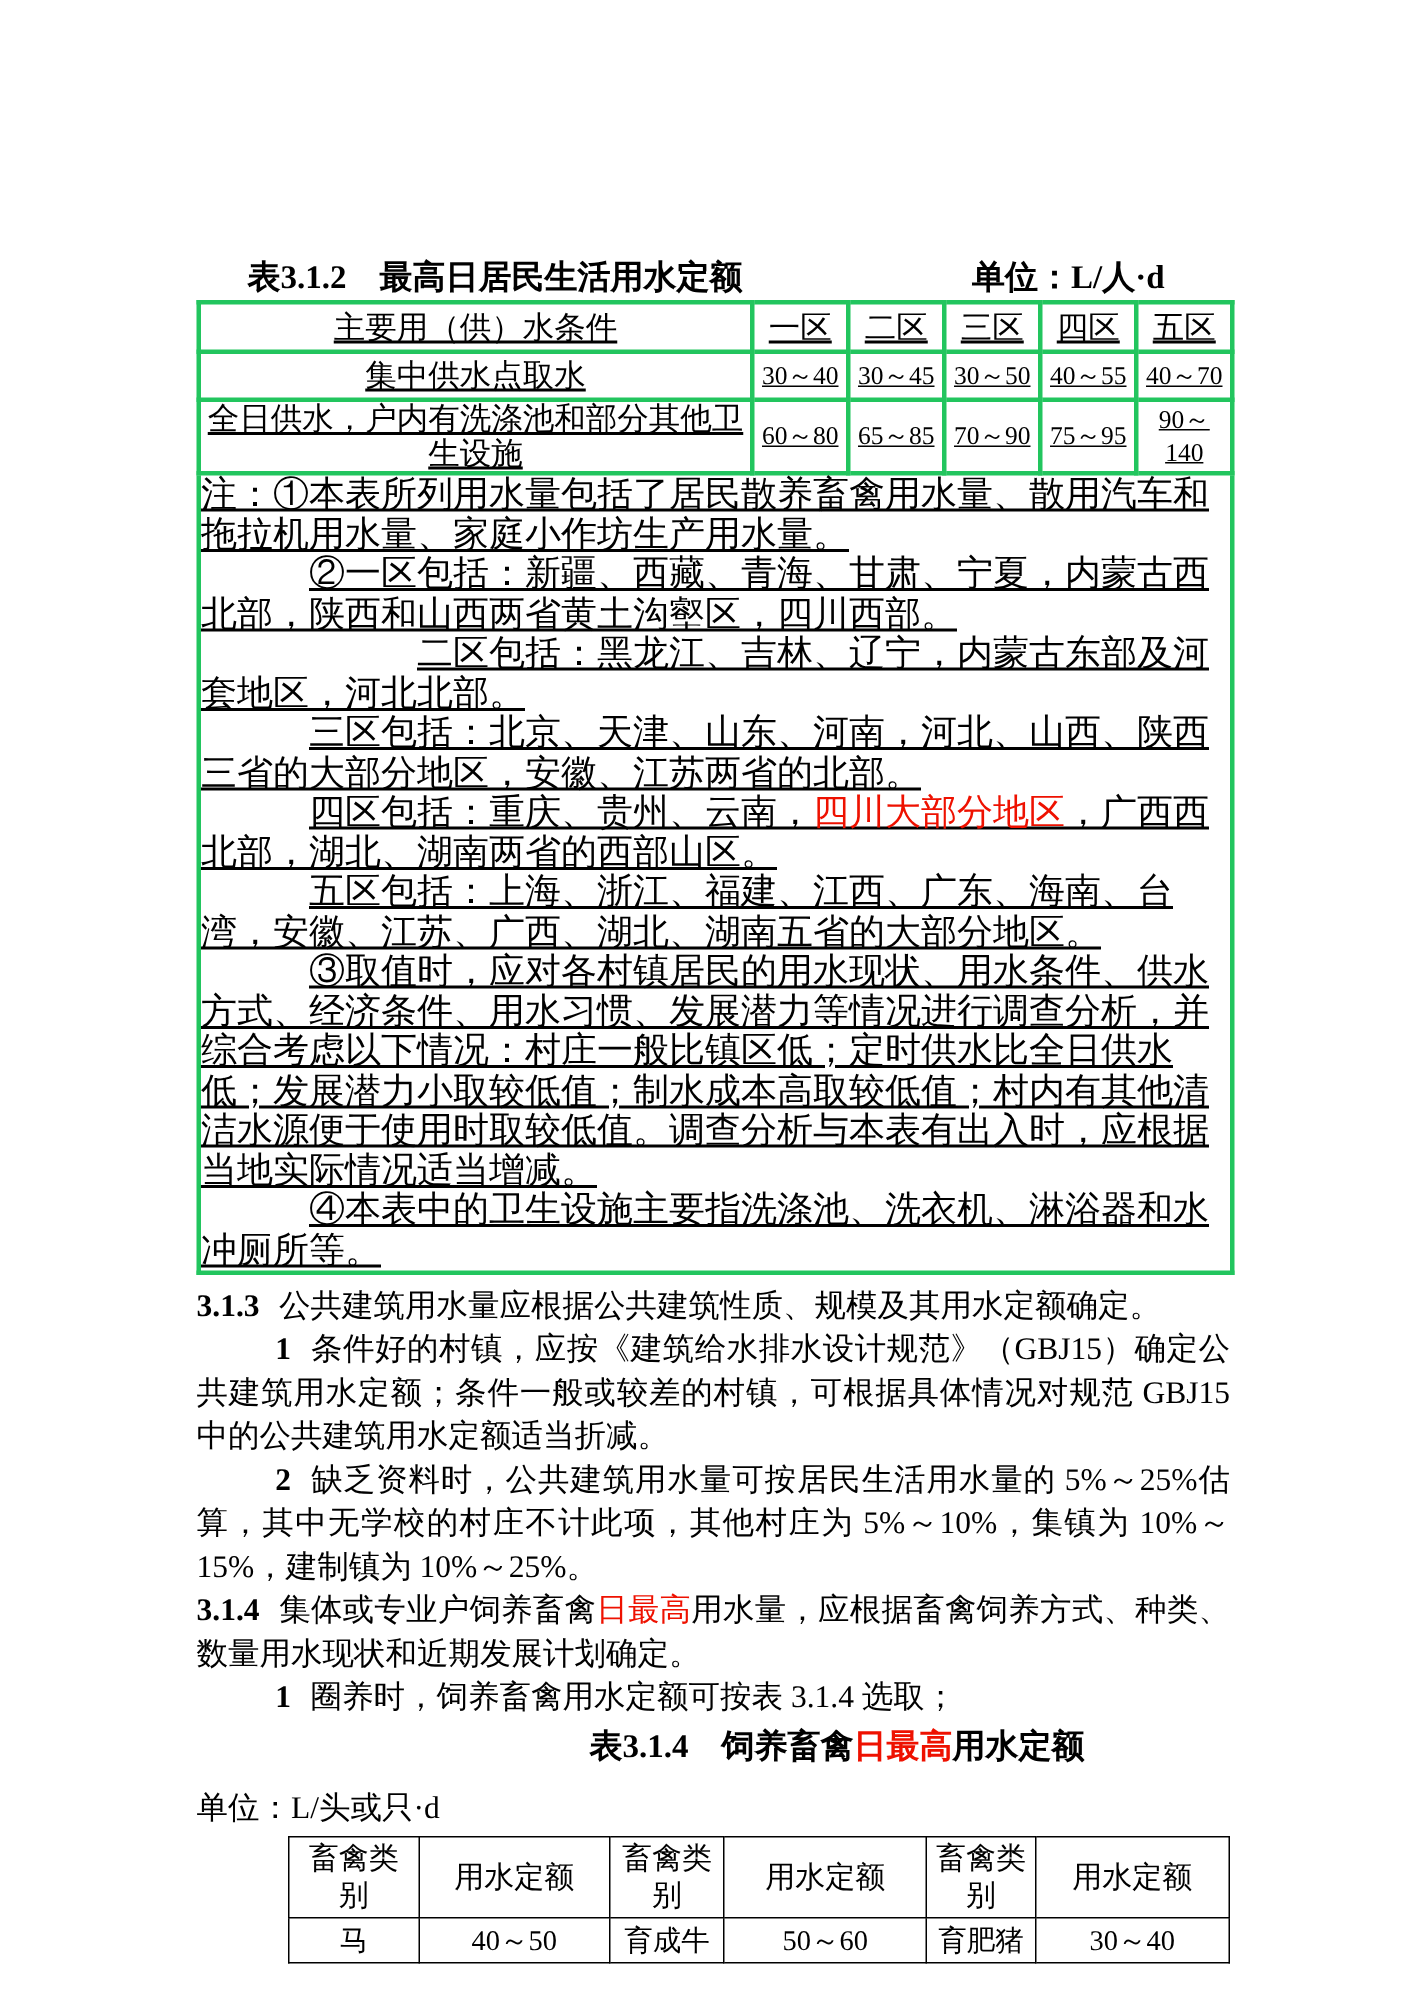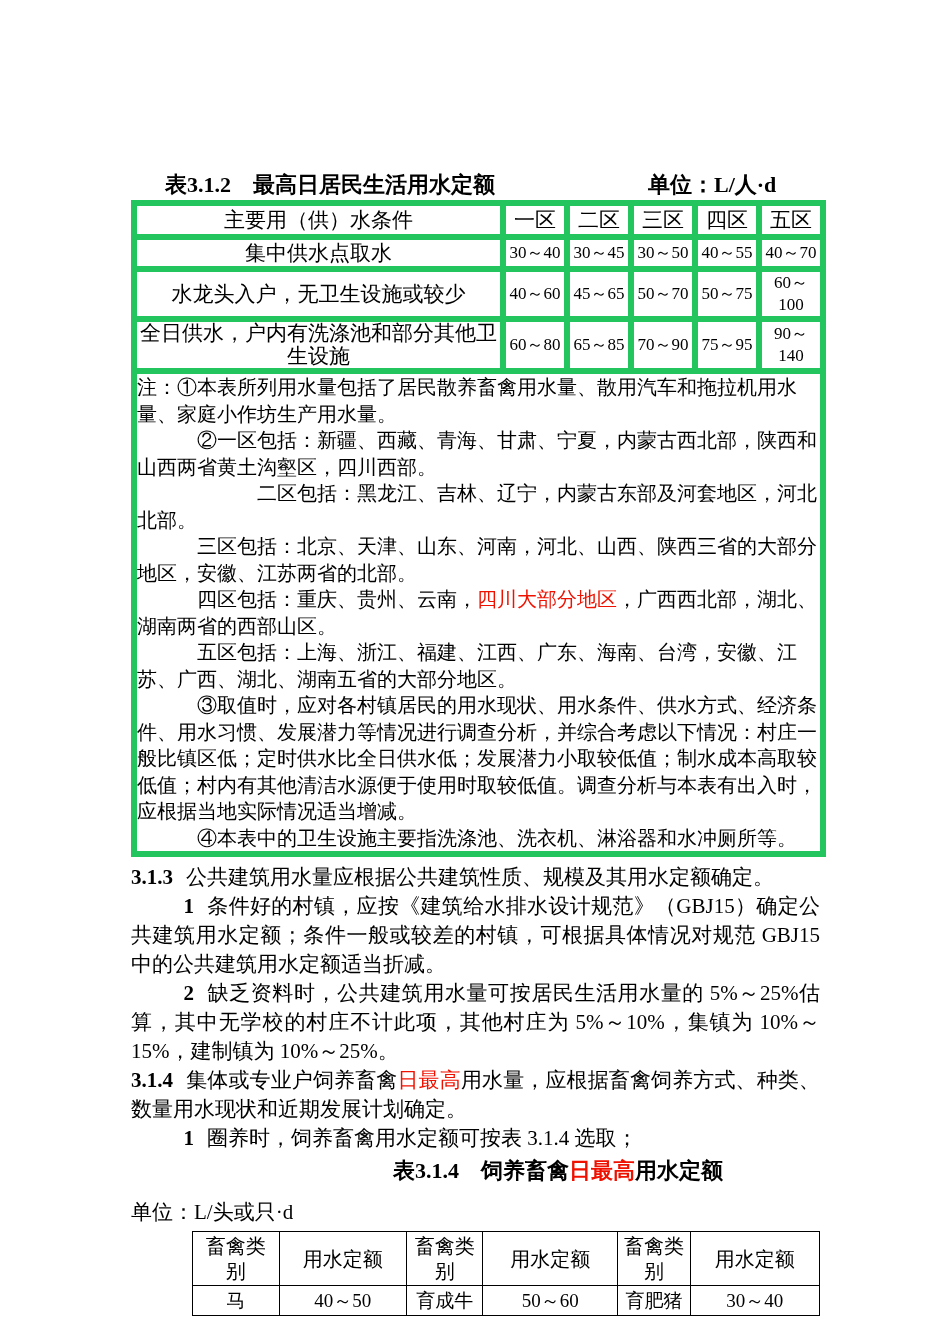--- a/index.html
+++ b/index.html
@@ -9,26 +9,26 @@
   }
   .content{position:absolute;left:131px;top:170px;width:689px;}
 
   
   .title-row{position:relative;height:30px;font-size:22px;font-weight:bold;}
   .t312-title{position:absolute;left:34px;top:0;white-space:nowrap;}
   .t312-unit{position:absolute;left:517px;top:0;white-space:nowrap;}
 
   table{border-collapse:collapse;}
   .t312{width:689px;table-layout:fixed;}
-  .t312 th,.t312 td{border:6px solid #22c55e;padding:0;}
+  .t312 th,.t312 td{border:3px solid #22c55e;padding:0;text-decoration:underline;}
   .t312 th{font-weight:normal;font-size:21px;text-align:center;}
   .cond{text-align:center;font-size:21px;line-height:23px;padding:1px 2px;}
   .val{text-align:center;font-size:17px;line-height:22px;white-space:pre-line;word-break:keep-all;}
   .notes-cell{padding:4px 5px 7px 5px;}
-  .note{margin:0;font-size:20px;line-height:26.5px;text-align:left;}
+  .note{margin:0;font-size:24px;line-height:26.5px;text-align:left;}
   .n3{text-indent:3em;}
   .n6{text-indent:6em;}
   .red{color:#ee1100;}
 
   
   .para{margin:0;font-size:21px;line-height:29px;text-align:justify;}
   .para .num{font-weight:bold;margin-right:13px;}
   .sub{text-indent:2.5em;}
   .p-first{margin-top:6px;}
 
@@ -69,29 +69,20 @@
         <th>四区</th>
         <th>五区</th>
       </tr>
       <tr style="height:32px">
         <td class="cond">集中供水点取水</td>
         <td class="val">30～40</td>
         <td class="val">30～45</td>
         <td class="val">30～50</td>
         <td class="val">40～55</td>
         <td class="val">40～70</td>
-      </tr>
-      <tr style="height:48px">
-        <td class="cond">水龙头入户，无卫生设施或较少</td>
-        <td class="val">40～60</td>
-        <td class="val">45～65</td>
-        <td class="val">50～70</td>
-        <td class="val">50～75</td>
-        <td class="val">60～
-100</td>
       </tr>
       <tr style="height:48px">
         <td class="cond">全日供水，户内有洗涤池和部分其他卫生设施</td>
         <td class="val">60～80</td>
         <td class="val">65～85</td>
         <td class="val">70～90</td>
         <td class="val">75～95</td>
         <td class="val">90～
 140</td>
       </tr>

